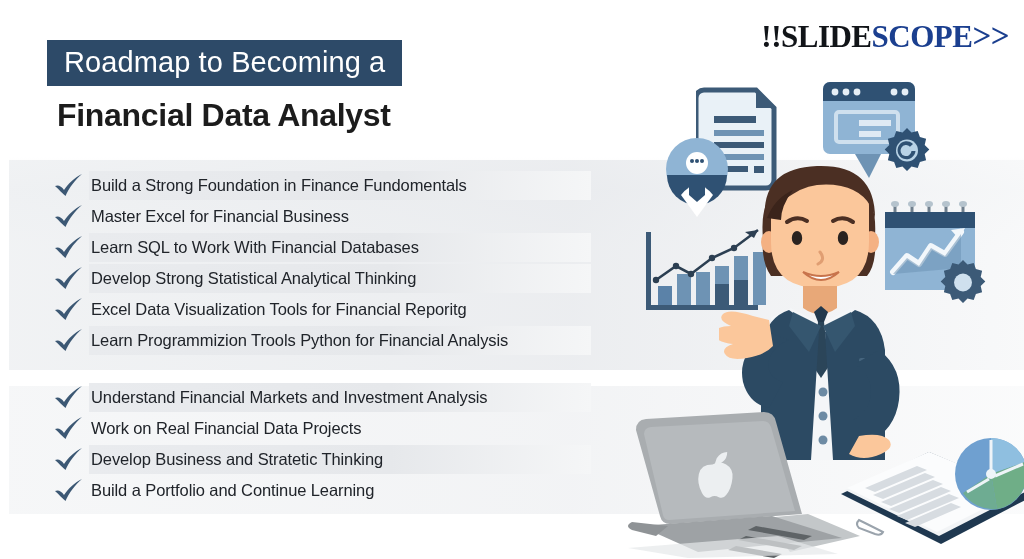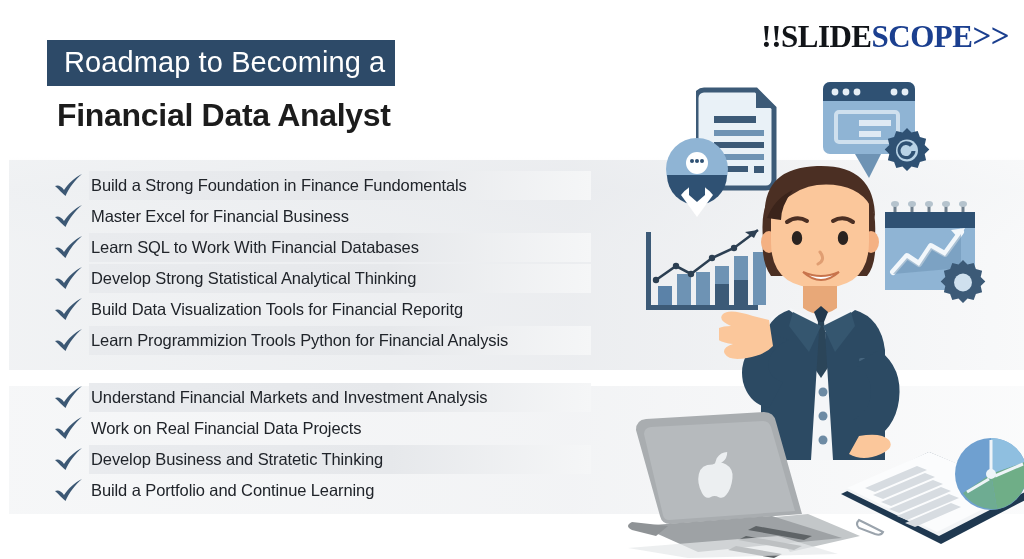--- a/index.html
+++ b/index.html
@@ -31,21 +31,21 @@
   }
   .logo .lg-a { color:#111418; }
   .logo .lg-b { color:#1b3f8f; }
   .logo .lg-c { color:#1b3f8f; font-size:33px; }
 
   
   .title-badge {
     position:absolute; left:38px; top:40px;
     background:#2d4a68; color:#ffffff;
     font-size:29px; font-weight:normal;
-    padding:7px 10px 9px 17px;
+    padding:7px 17px 9px 17px;
     line-height:1.05;
     letter-spacing:.1px;
     white-space:nowrap;
   }
   .title-main {
     position:absolute; left:48px; top:97px;
     color:#1c1c1c; font-size:32px; font-weight:bold;
     letter-spacing:-0.3px; white-space:nowrap;
   }
 
@@ -141,21 +141,21 @@
       <span class="txt">Develop Strong Statistical Analytical Thinking</span>
     </div>
 
     <div class="row">
       <div class="row-bg"></div>
       <span class="tick">
         <svg width="32" height="26" viewBox="0 0 32 26">
             <path d="M2 13 C5 11.5 8.5 13 11 17 C15 11 21 5 29 1 C22 7 16 15 12.5 23 C10 21 5.5 16 2 13 Z" fill="#3c5874"></path>
           </svg>
       </span>
-      <span class="txt">Build Data Visualization Tools for Financial Reporitg</span>
+      <span class="txt">Excel Data Visualization Tools for Financial Reporitg</span>
     </div>
 
     <div class="row banded">
       <div class="row-bg"></div>
       <span class="tick">
         <svg width="32" height="26" viewBox="0 0 32 26">
             <path d="M2 13 C5 11.5 8.5 13 11 17 C15 11 21 5 29 1 C22 7 16 15 12.5 23 C10 21 5.5 16 2 13 Z" fill="#3c5874"></path>
           </svg>
       </span>
       <span class="txt">Learn Programmizion Trools Python for Financial Analysis</span>

